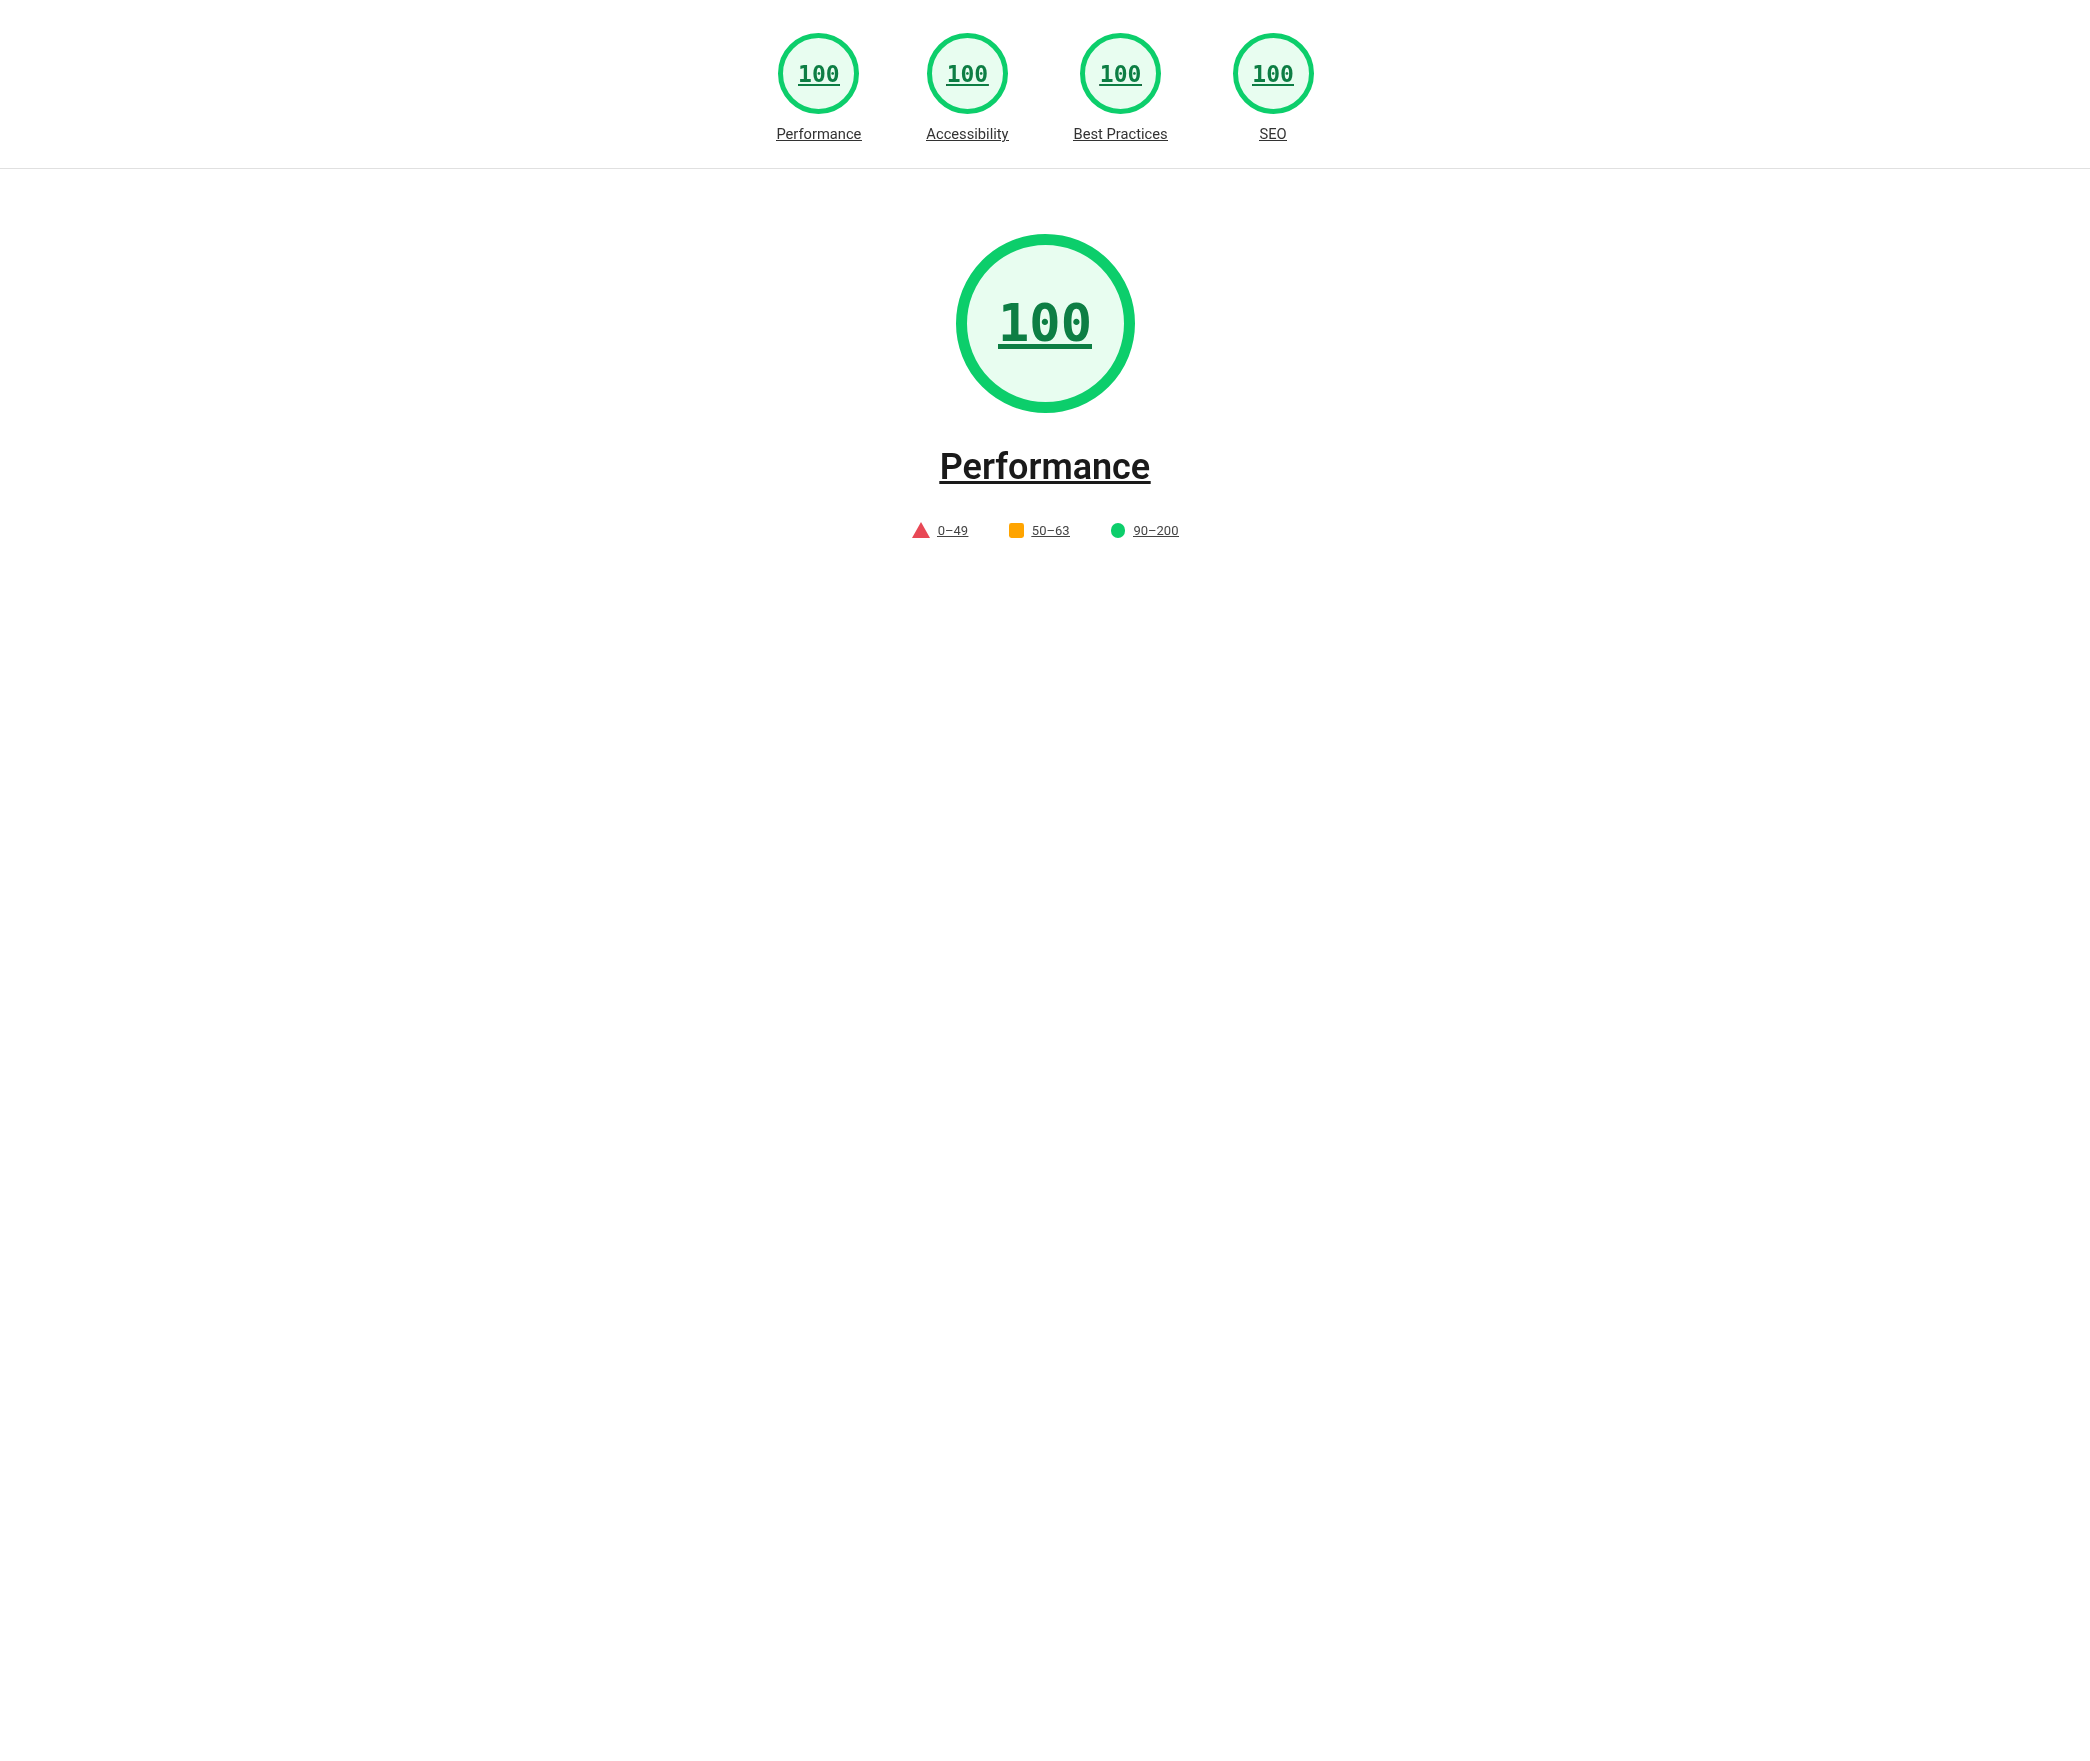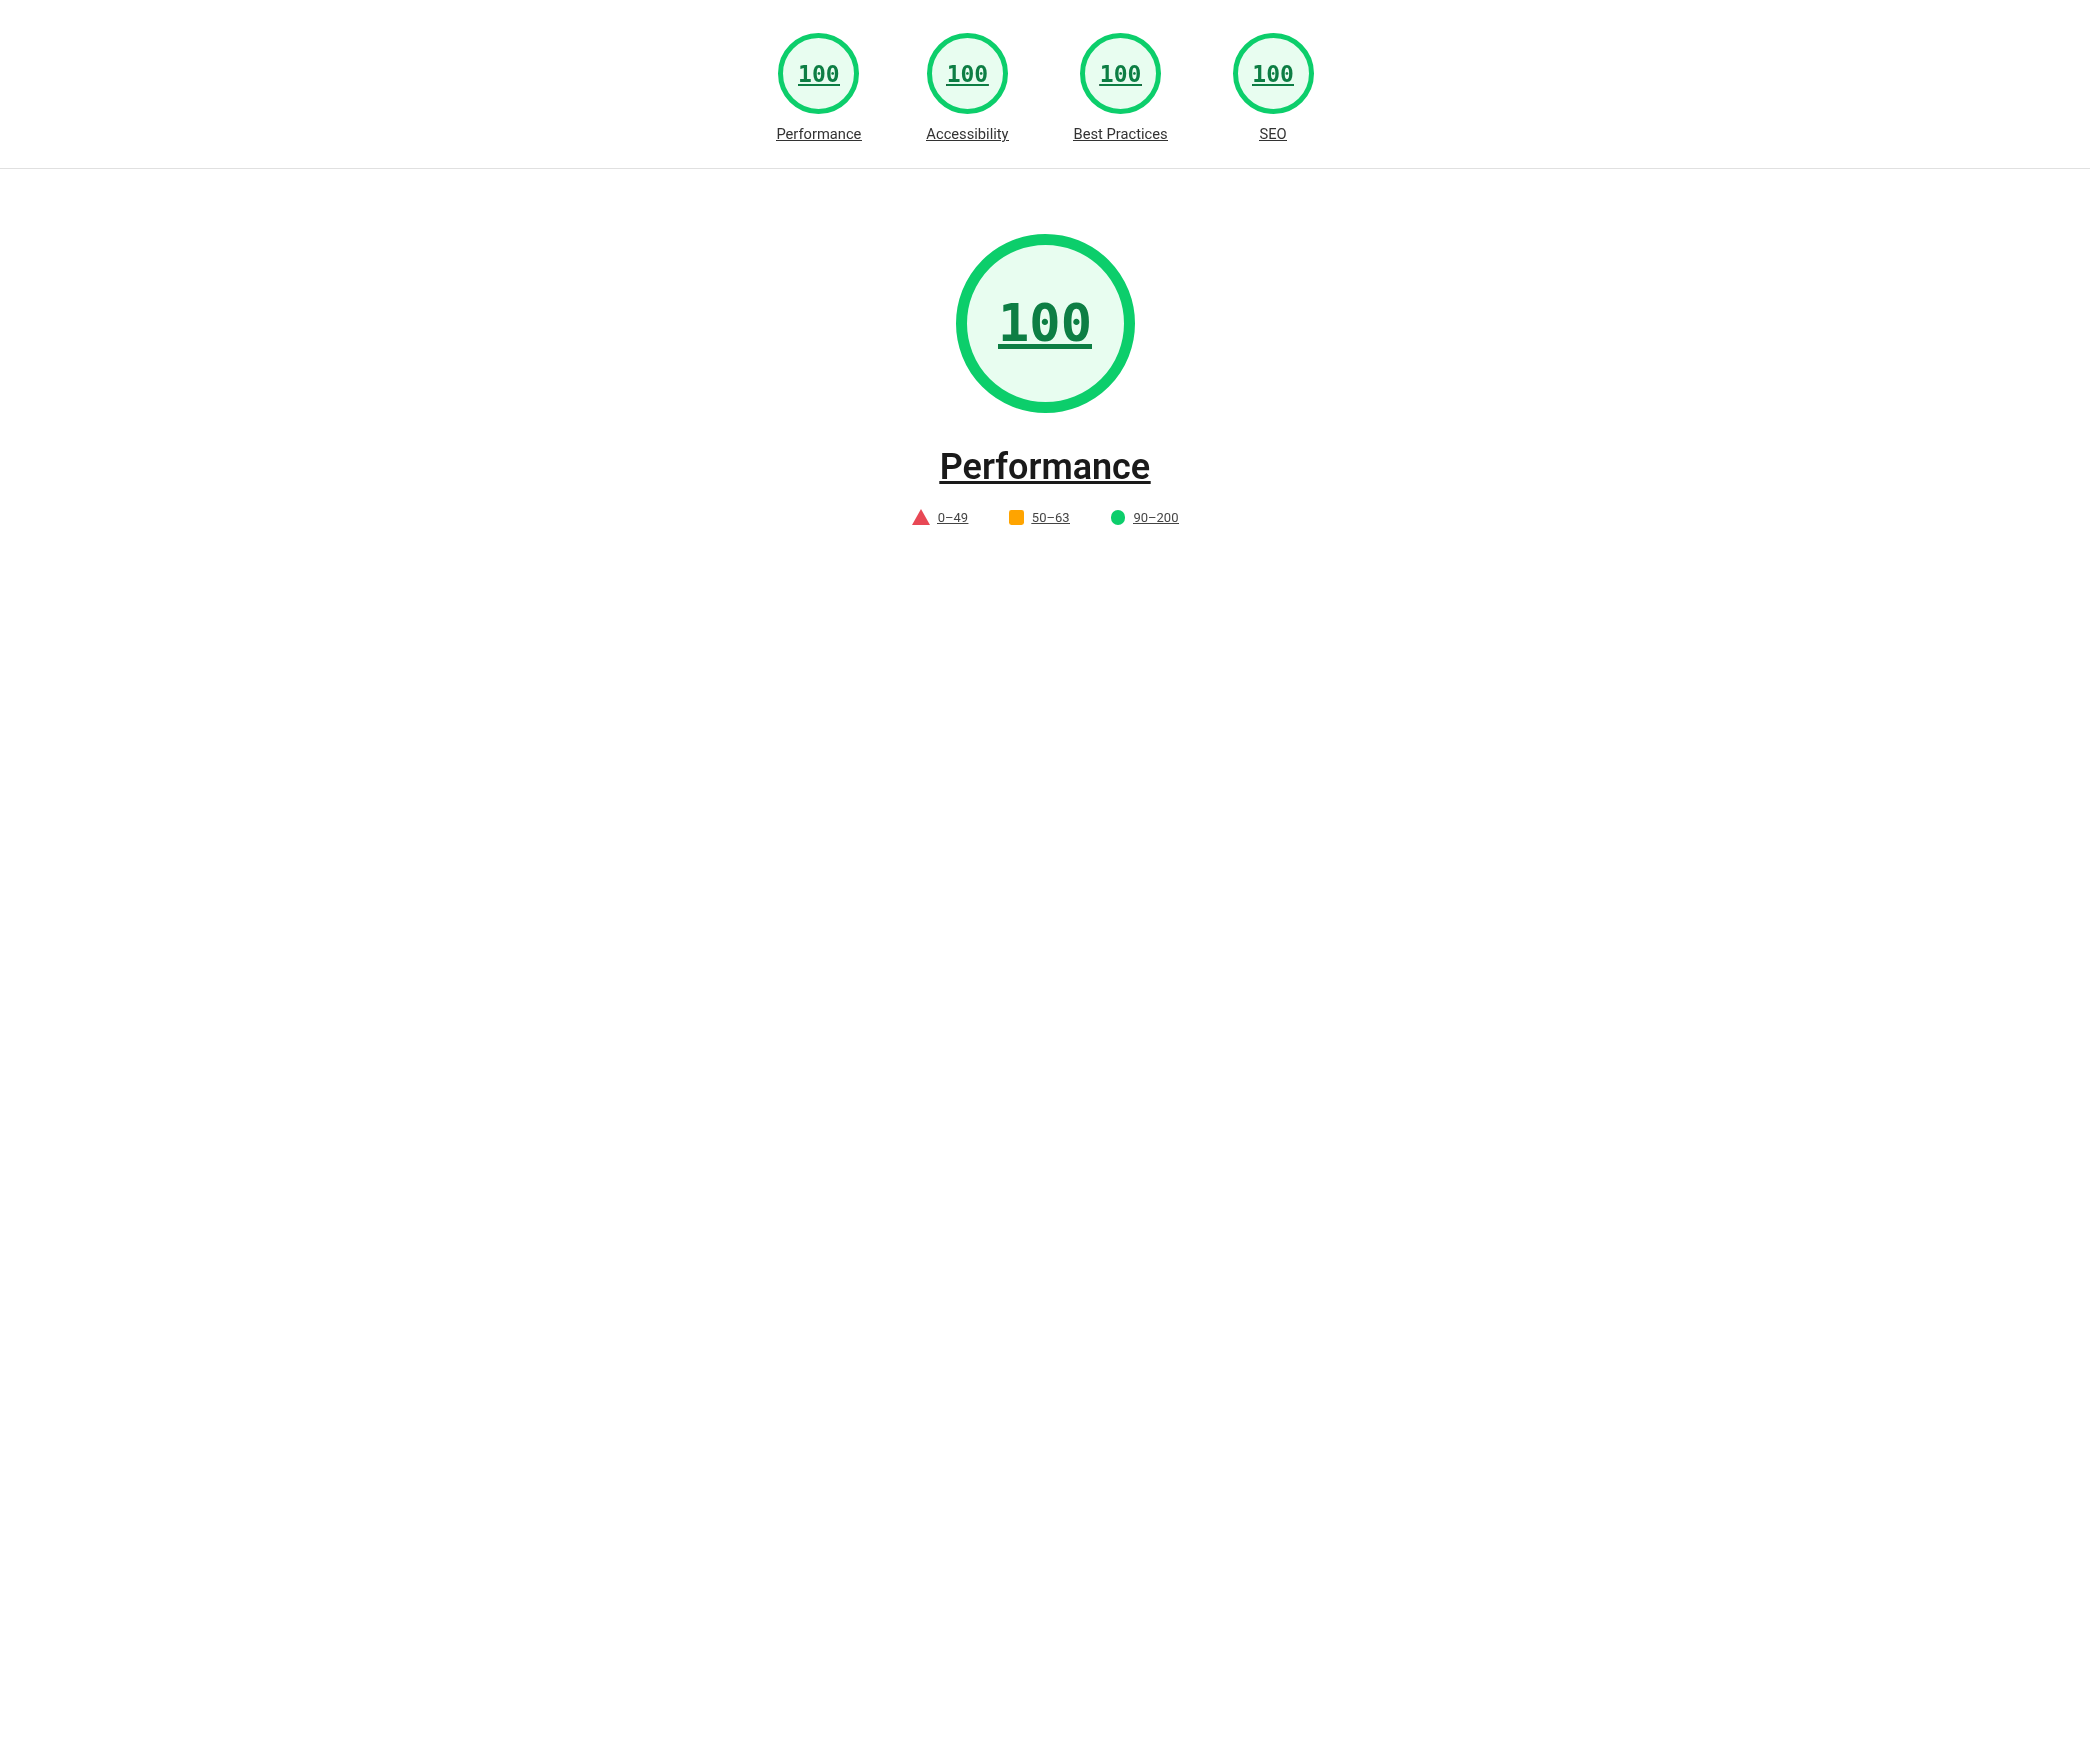--- a/index.html
+++ b/index.html
@@ -93,21 +93,21 @@
 
     .description a {
       color: #1a73e8;
       text-decoration: none;
     }
 
     .legend {
       display: flex;
       align-items: center;
       gap: 41px;
-      margin-top: 2px;
+      margin-top: 15px;
     }
 
     .legend-item {
       display: flex;
       align-items: center;
       gap: 8.1px;
       font-size: 13px;
       color: #444444;
     }
 

